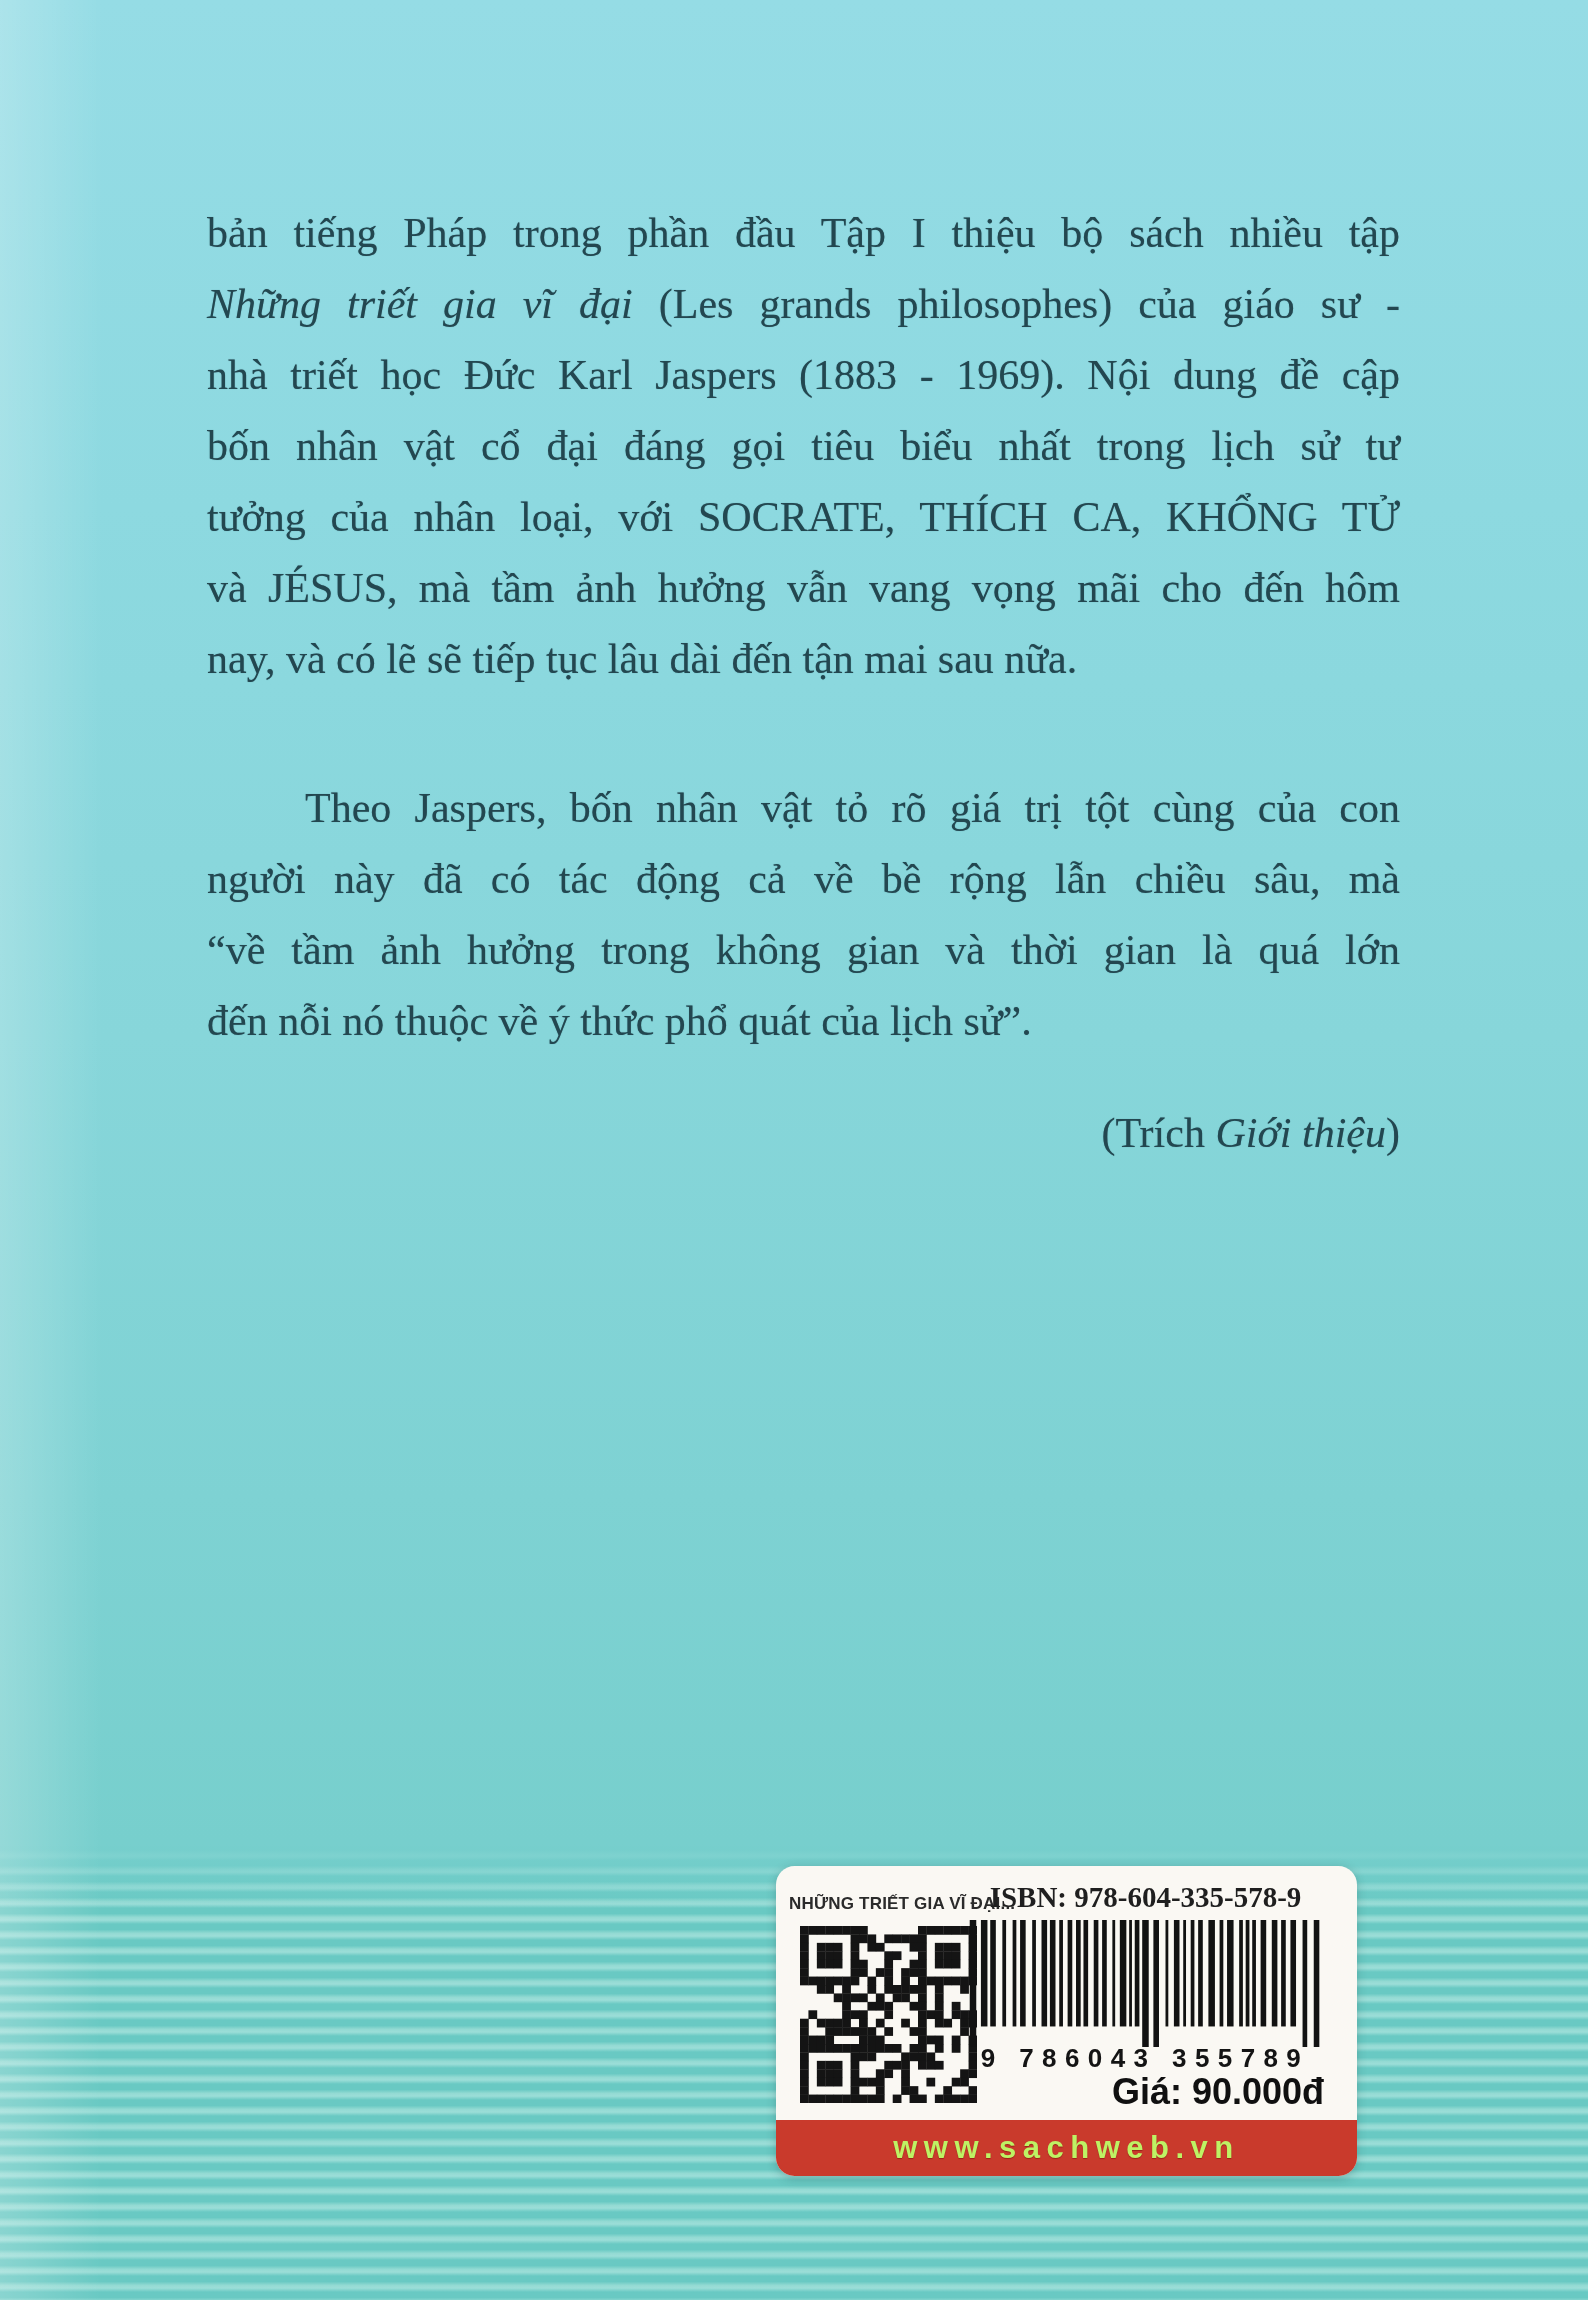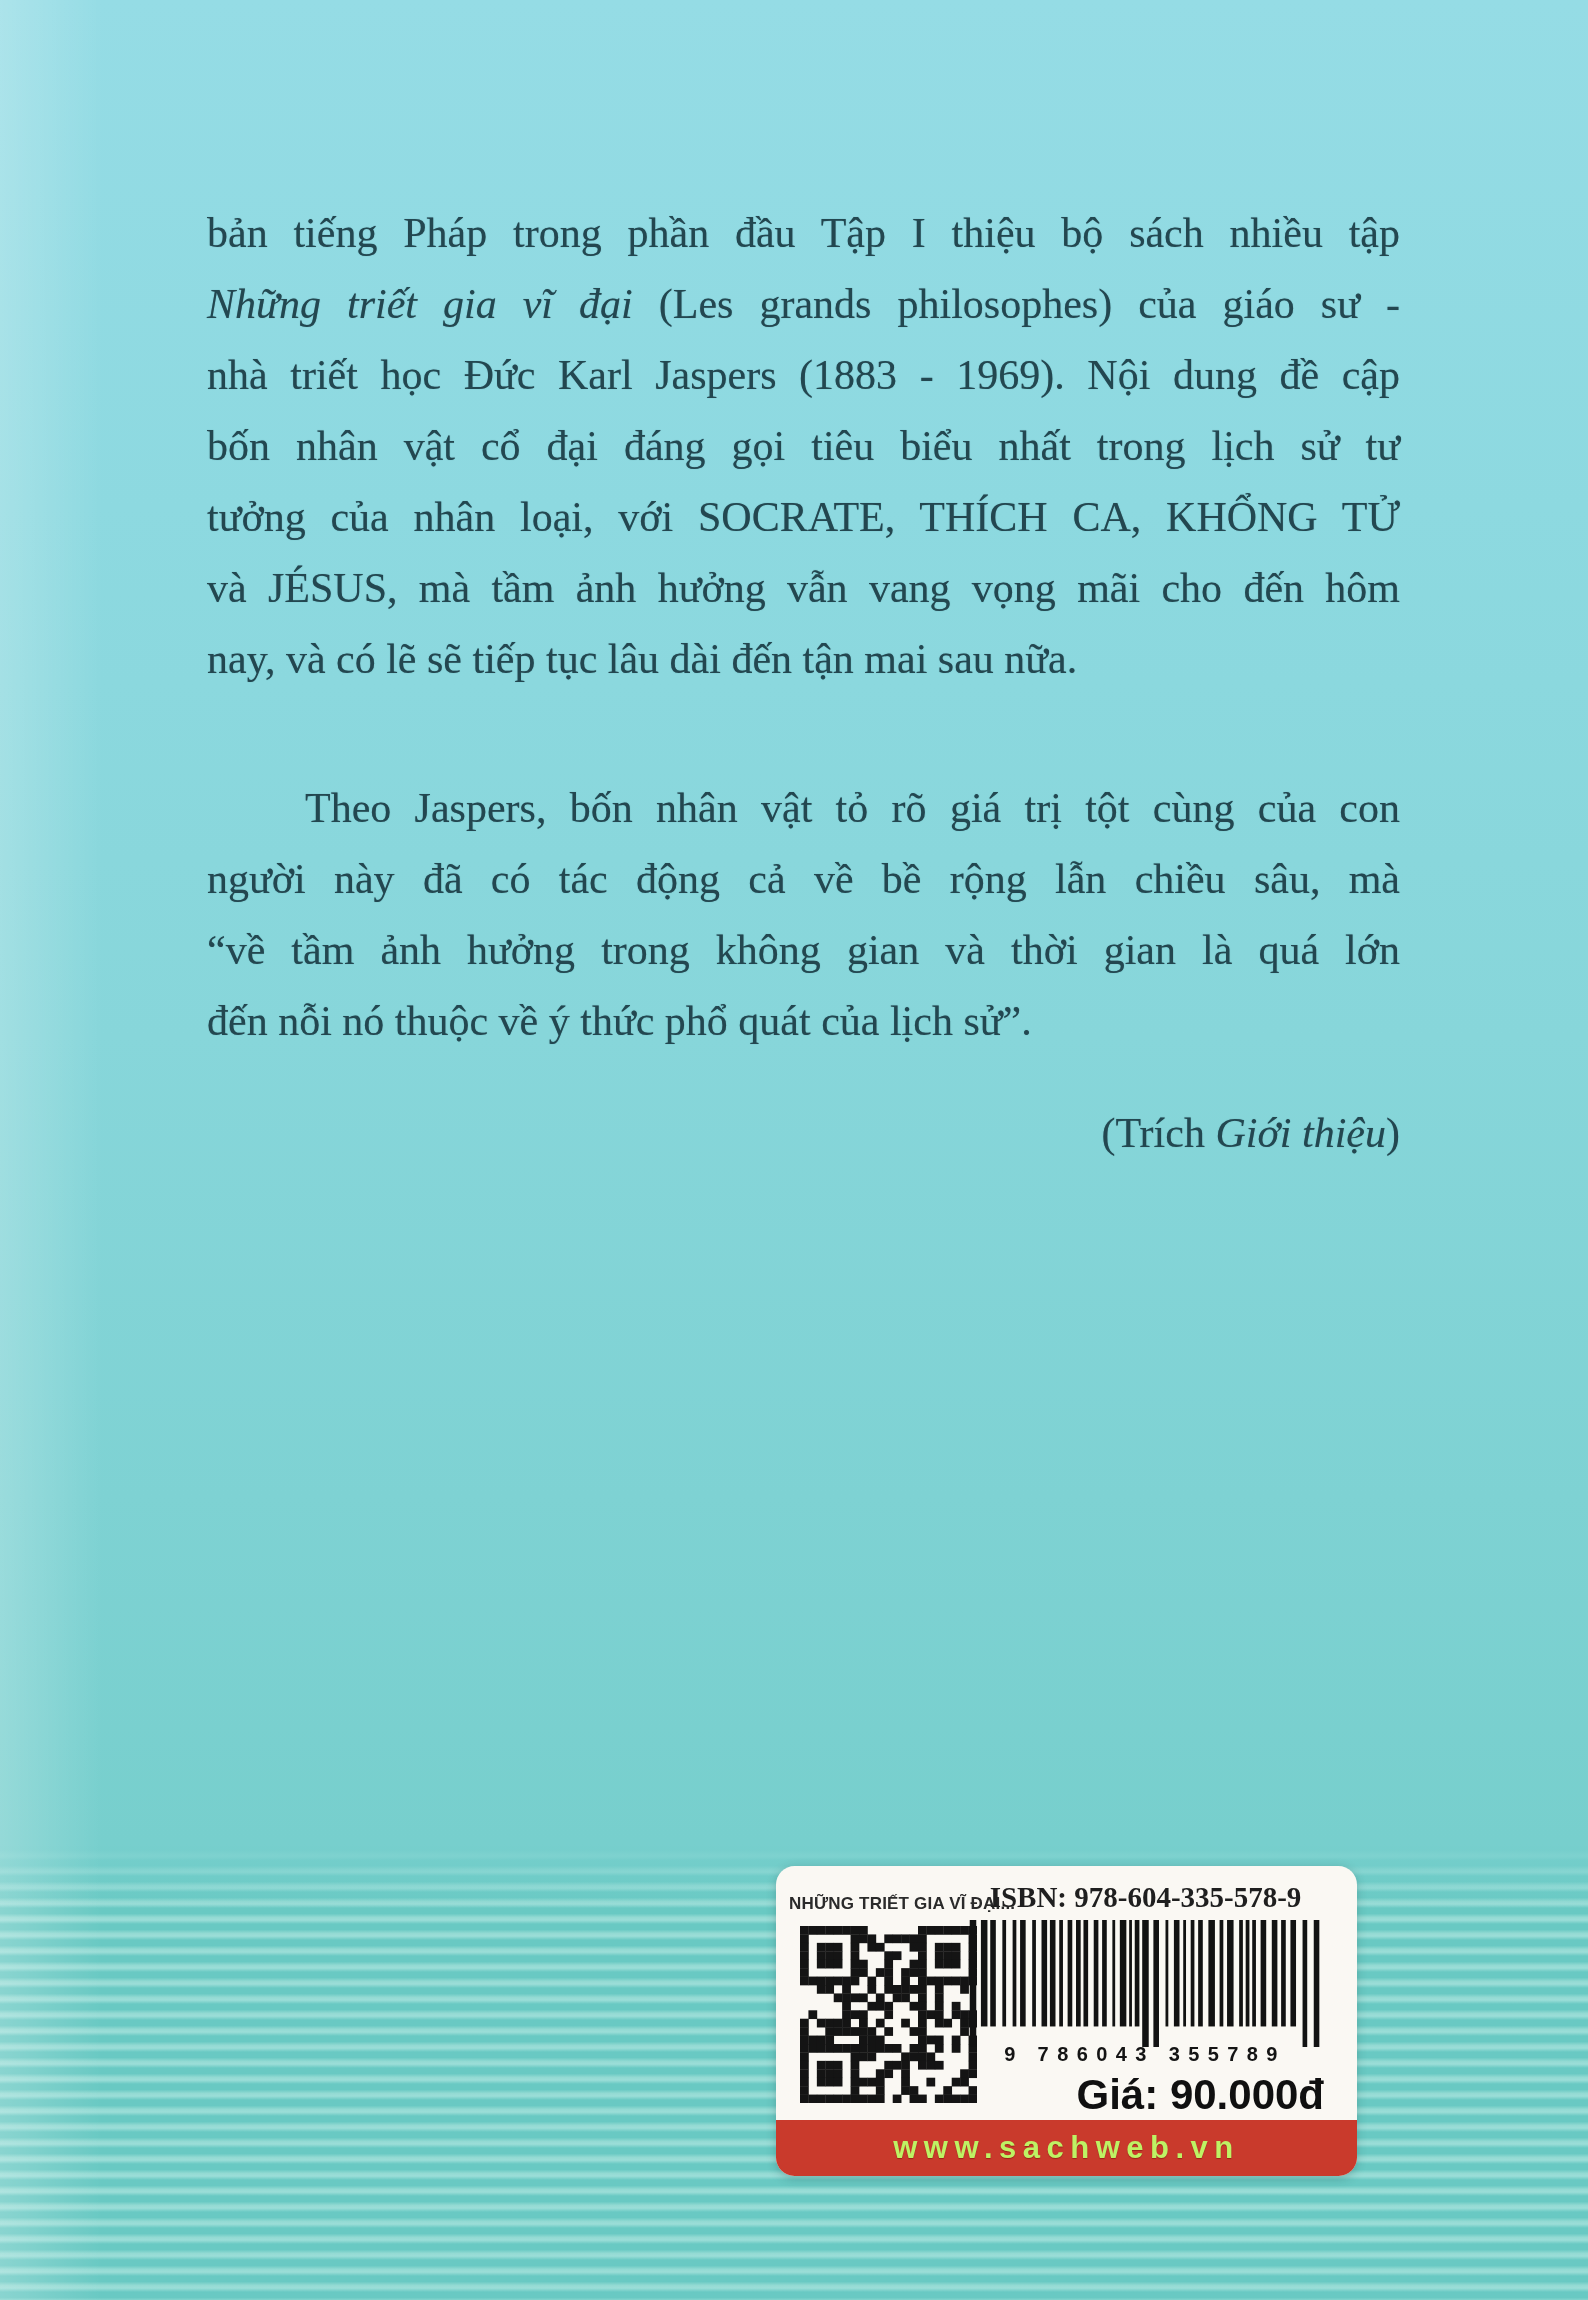--- a/index.html
+++ b/index.html
@@ -53,25 +53,25 @@
   }
   .qr{position:absolute;left:24px;top:60px;width:177px;height:177px;}
   .qr svg{display:block;}
   .isbn{
     position:absolute;left:185px;top:15px;width:369px;
     text-align:center;font-size:29px;font-weight:600;color:#1f1f1f;font-family:Liberation Serif, serif;
   }
   .barcode{position:absolute;left:190px;top:54px;width:358px;height:127px;}
   .barcode-digits{
     position:absolute;left:190px;top:177px;width:358px;
-    text-align:center;font-size:20px;font-weight:600;letter-spacing:8.4px;color:#141414;
+    text-align:center;font-size:26px;font-weight:600;letter-spacing:8.4px;color:#141414;
   }
   .price{
     position:absolute;left:190px;top:205px;width:358px;
-    text-align:right;font-size:42px;font-weight:800;color:#101010;
+    text-align:right;font-size:36px;font-weight:800;color:#101010;
   }
   .web-band{
     position:absolute;left:0;right:0;bottom:0;height:56px;
     background:#c93a2c;
     display:flex;align-items:center;justify-content:center;
   }
   .web-band .url{
     color:#bef264;font-size:31px;font-weight:700;letter-spacing:6.5px;
     text-shadow:0 0.9px 0.9px rgba(120,20,10,0.6);
   }

